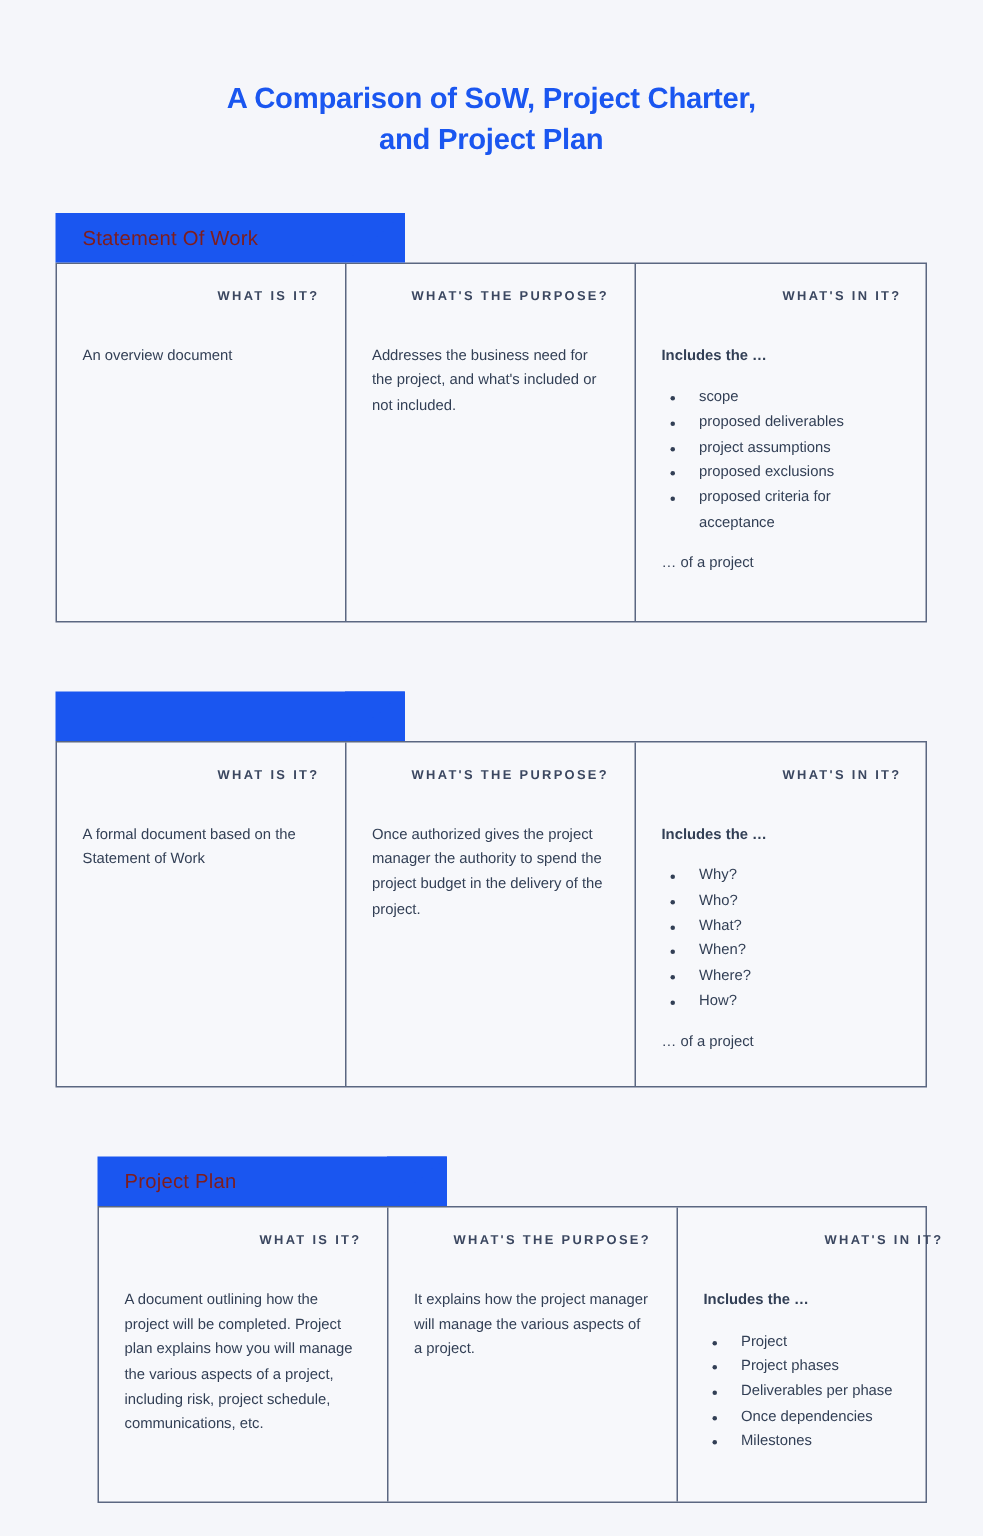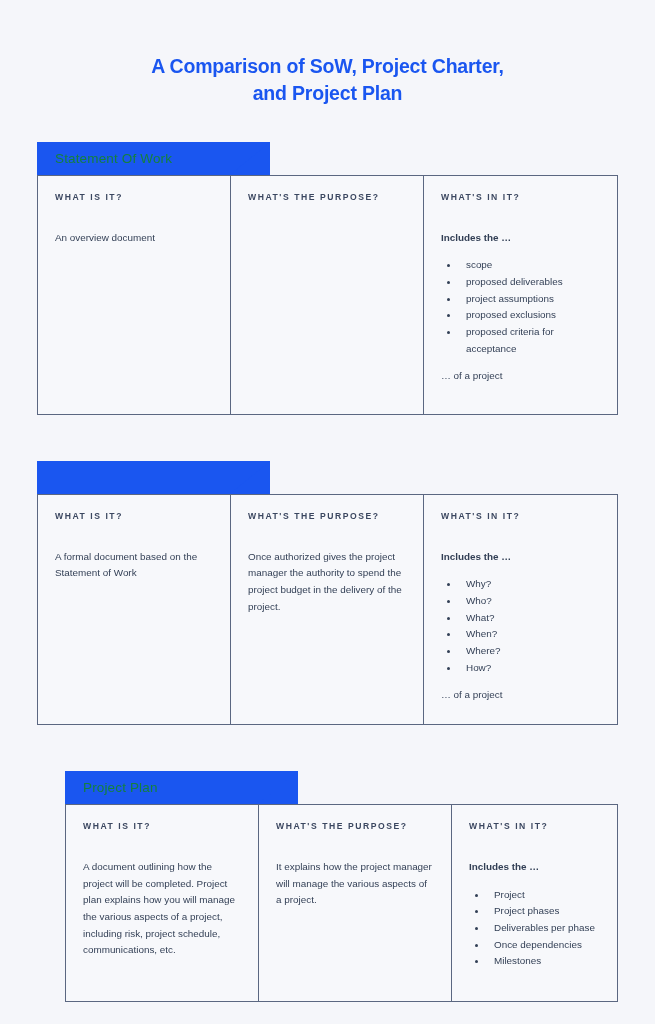--- a/index.html
+++ b/index.html
@@ -49,21 +49,21 @@
     width: 0; height: 0;
     border-top: 33px solid #1a56f0;
     border-right: 40px solid transparent;
   }
   .section-banner .banner-label {
     position: absolute;
     left: 18px;
     top: 0;
     height: 23px;
     line-height: 33px;
-    color: #15803d;
+    color: #7f1d1d;
     font-size: 13.5px;
     letter-spacing: 0.15px;
     white-space: nowrap;
     z-index: 2;
   }
 
   .section-table {
     display: flex;
     border: 1.3px solid #5b6781;
     background: #f7f8fb;
@@ -73,21 +73,21 @@
     flex: 0 0 auto;
     border-right: 1.3px solid #5b6781;
     padding: 16px 17px 20px 17px;
   }
   .col:last-child { border-right: none; }
   .col-1 { width: 193px; }
   .col-2 { width: 193px; }
   .col-3 { width: 194px; }
 
   .col-head {
-    text-align: left;
+    text-align: right;
     font-size: 8.6px;
     letter-spacing: 1.55px;
     color: #3b4760;
     font-weight: bold;
     margin-bottom: 28px;
     white-space: nowrap;
   }
 
   .col-body {
     font-size: 9.9px;
@@ -144,20 +144,21 @@
       </div>
       <div class="section-table">
 
         <div class="col col-1">
           <div class="col-head">WHAT IS IT?</div>
           <div class="col-body">An overview document</div>
         </div>
 
         <div class="col col-2">
           <div class="col-head">WHAT'S THE PURPOSE?</div>
+          <div class="col-body">Addresses the business need for the project, and what's included or not included.</div>
         </div>
 
         <div class="col col-3">
           <div class="col-head">WHAT'S IN IT?</div>
           <div class="col-body">
             <div class="intro-line">Includes the …</div>
             <ul class="bullets">
                 <li>scope</li>
                 <li>proposed deliverables</li>
                 <li>project assumptions</li>

